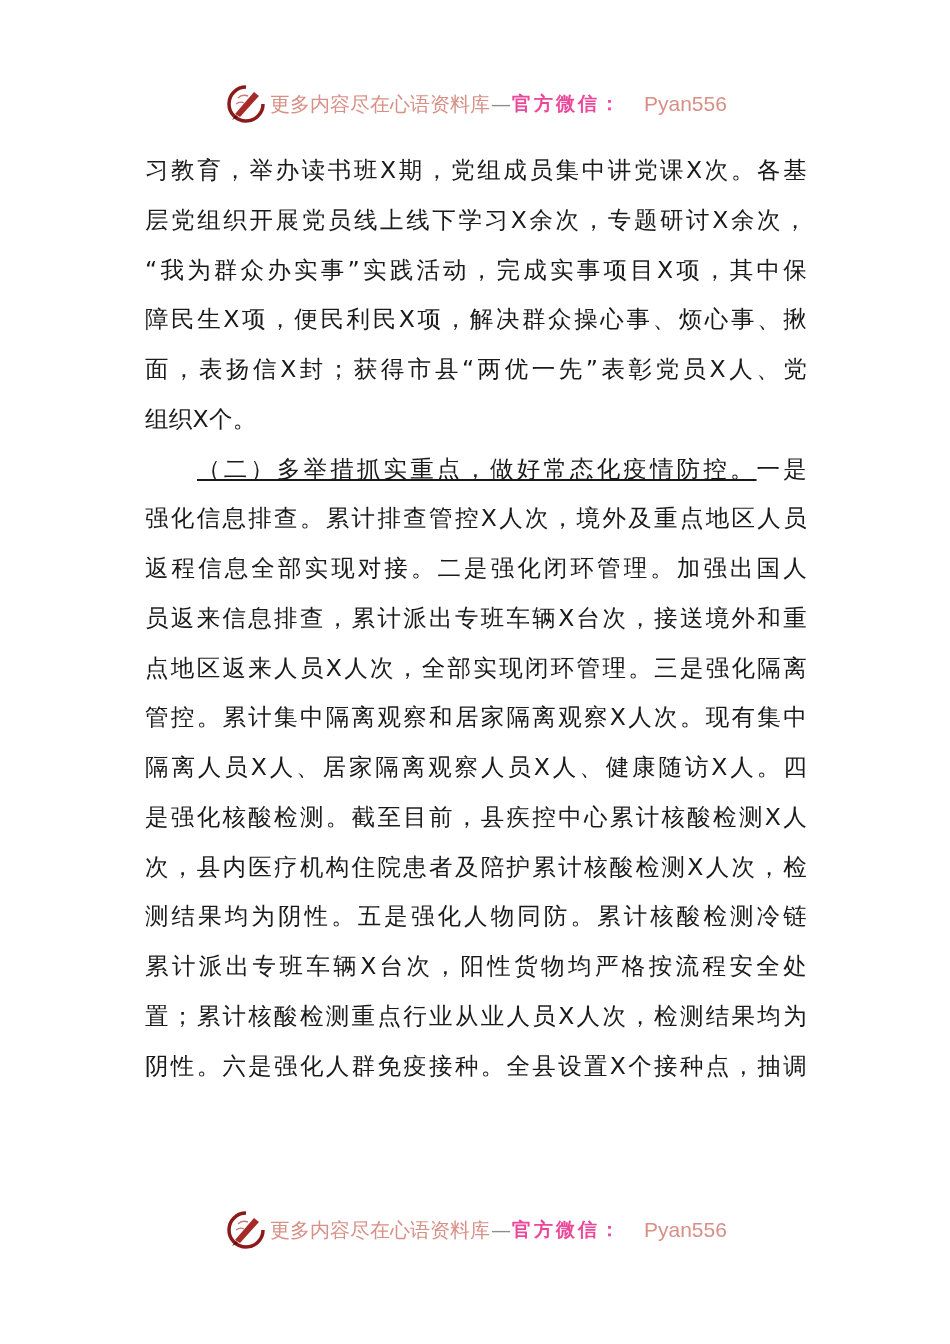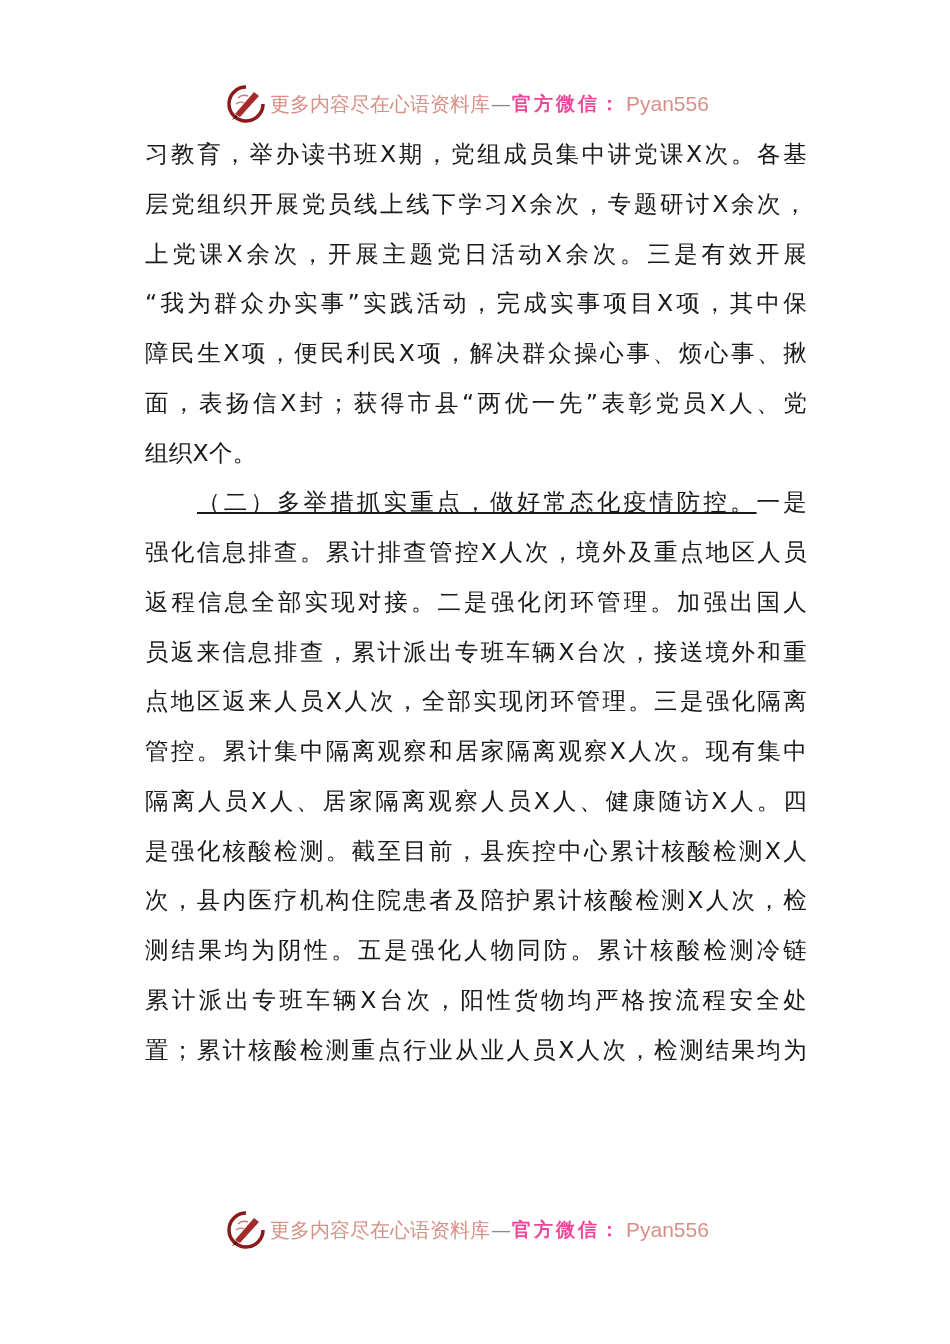--- a/index.html
+++ b/index.html
@@ -45,26 +45,26 @@
     color: #ec4899;
     font-family: "DejaVu Serif", serif;
     font-size: 19px;
     letter-spacing: 3px;
     font-weight: bold;
   }
   .wm-id {
     color: #d88f86;
     font-family: "Liberation Sans", sans-serif;
     font-size: 21px;
-    margin-left: 4px;
+    margin-left: 22px;
   }
   .content {
     position: absolute;
     left: 145px;
-    top: 130px;
+    top: 146px;
     width: 662px;
   }
   .line {
     height: 49.75px;
     line-height: 49.75px;
     font-size: 23.5px;
     color: #1a1a1a;
     white-space: nowrap;
     text-align-last: justify;
     text-align: justify;
@@ -96,37 +96,37 @@
   </svg>
   <span class="wm-main">更多内容尽在心语资料库</span>
   <span class="wm-dash">—</span>
   <span class="wm-official">官方微信：</span>
   <span class="wm-id">Pyan556</span>
 </div>
 
 <div class="content">
   <div class="line">习教育，举办读书班X期，党组成员集中讲党课X次。各基</div>
   <div class="line">层党组织开展党员线上线下学习X余次，专题研讨X余次，</div>
-  <div class="line">上党课X余次，开展主题党日活动X余次。三是有效开展</div>
   <div class="line">“我为群众办实事”实践活动，完成实事项目X项，其中保</div>
   <div class="line">障民生X项，便民利民X项，解决群众操心事、烦心事、揪</div>
   <div class="line">面，表扬信X封；获得市县“两优一先”表彰党员X人、党</div>
   <div class="line last">组织X个。</div>
   <div class="line indent"><span class="kai">（二）多举措抓实重点，做好常态化疫情防控。</span><span>一是</span></div>
   <div class="line">强化信息排查。累计排查管控X人次，境外及重点地区人员</div>
   <div class="line">返程信息全部实现对接。二是强化闭环管理。加强出国人</div>
   <div class="line">员返来信息排查，累计派出专班车辆X台次，接送境外和重</div>
   <div class="line">点地区返来人员X人次，全部实现闭环管理。三是强化隔离</div>
   <div class="line">管控。累计集中隔离观察和居家隔离观察X人次。现有集中</div>
   <div class="line">隔离人员X人、居家隔离观察人员X人、健康随访X人。四</div>
   <div class="line">是强化核酸检测。截至目前，县疾控中心累计核酸检测X人</div>
   <div class="line">次，县内医疗机构住院患者及陪护累计核酸检测X人次，检</div>
   <div class="line">测结果均为阴性。五是强化人物同防。累计核酸检测冷链</div>
   <div class="line">累计派出专班车辆X台次，阳性货物均严格按流程安全处</div>
   <div class="line">置；累计核酸检测重点行业从业人员X人次，检测结果均为</div>
+  <div class="line">阴性。六是强化人群免疫接种。全县设置X个接种点，抽调</div>
 </div>
 
 <div class="watermark bottom">
   <svg class="wm-logo" viewBox="0 0 40 40">
     <path d="M20 3 A17 17 0 1 0 37 20" fill="none" stroke="#8b1a1a" stroke-width="3.5"></path>
     <path d="M9 30 L28 8 L33 12 L14 33 Z" fill="#a52a2a"></path>
     <path d="M10 31 L6 36 L12 33 Z" fill="#5a0f0f"></path>
     <path d="M12 14 Q16 10 22 12" fill="none" stroke="#c77" stroke-width="1.5"></path>
     <path d="M10 20 Q14 17 18 19" fill="none" stroke="#c77" stroke-width="1.2"></path>
   </svg>

